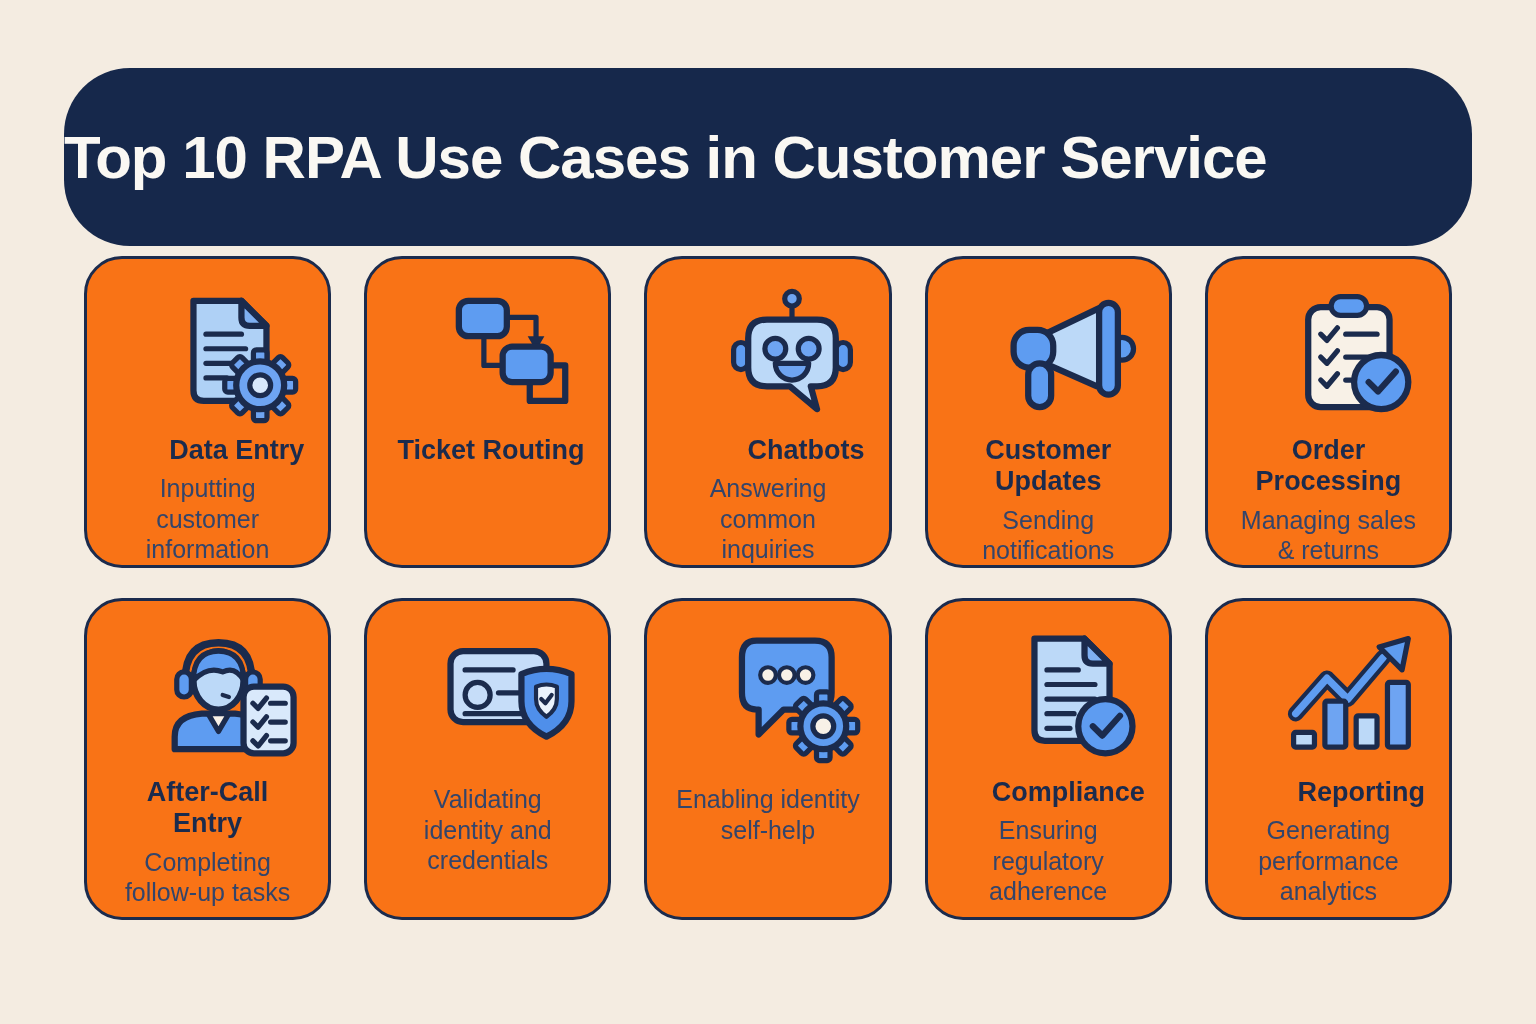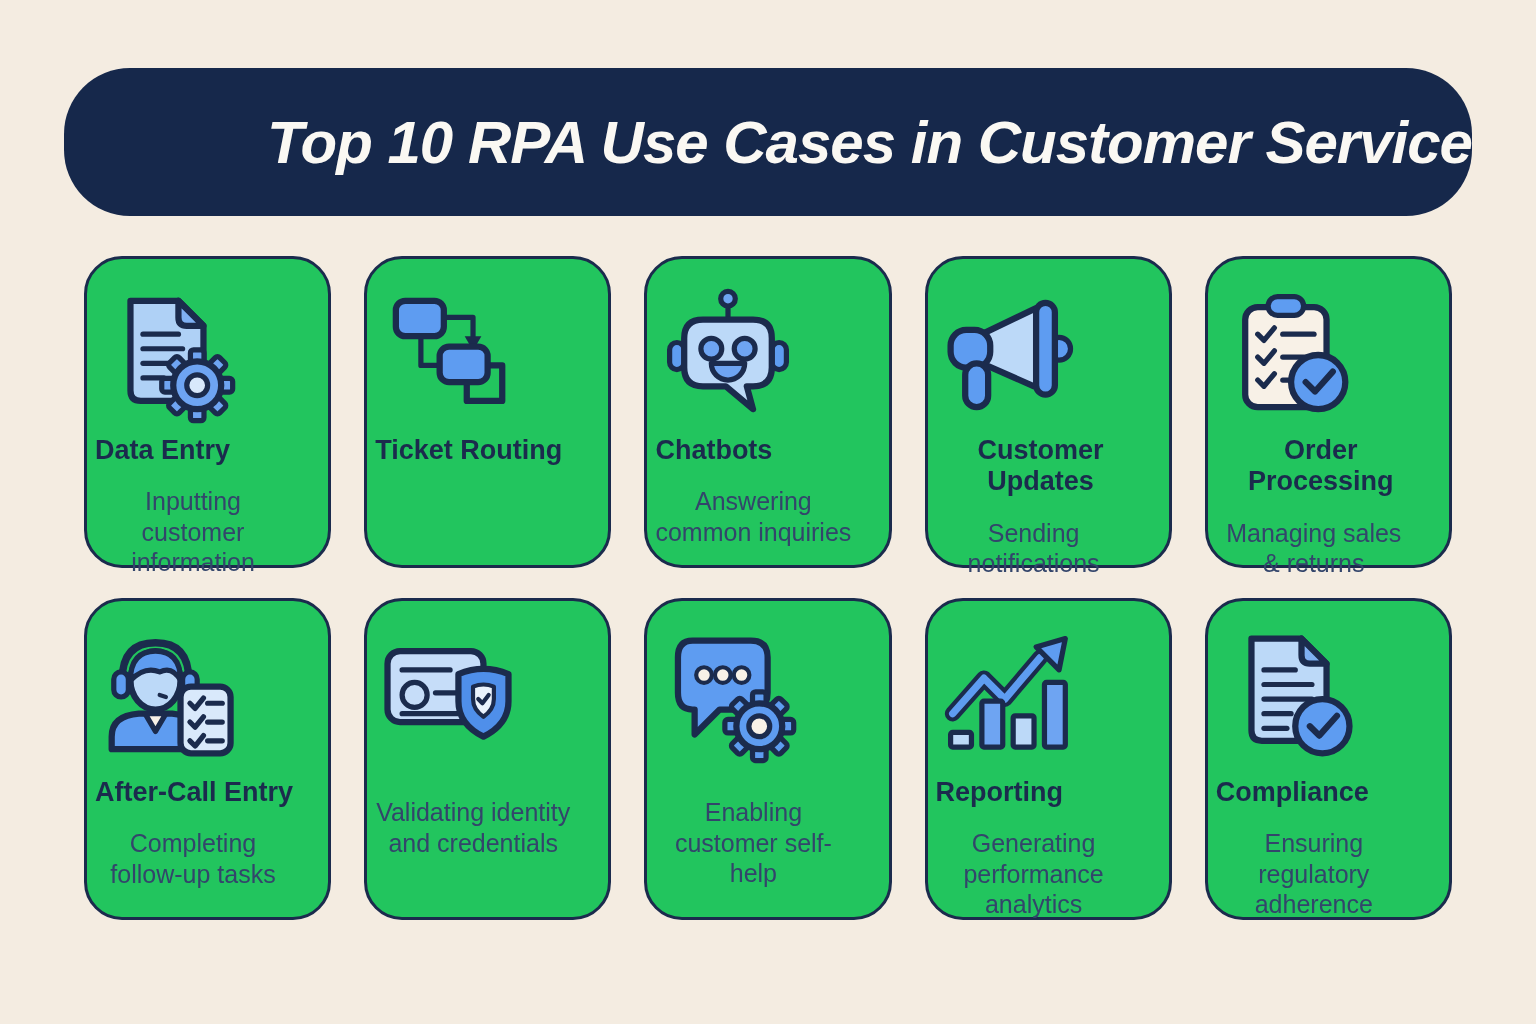--- a/index.html
+++ b/index.html
@@ -5,67 +5,66 @@
   html,body{margin:0;padding:0;}
   body{
     width:1536px;height:1024px;
     background:#F4ECE1;
     font-family:"Liberation Sans", sans-serif;
     position:relative;
     overflow:hidden;
   }
   .header-banner{
     position:absolute;left:64px;top:68px;
-    width:1408px;height:148px;
+    width:1408px;height:178px;
     background:#16284B;
     border-radius:66px;
-    display:flex;align-items:center;justify-content:flex-end;
+    display:flex;align-items:center;justify-content:flex-start;
     box-sizing:border-box;
-    font-style:italic;
   }
   .page-title{
     color:#FAF8F3;
     font-size:60px;
     font-weight:bold;
     letter-spacing:-1px;
     white-space:nowrap;
   }
   .cards-grid{
     position:absolute;left:84px;top:256px;
     width:1368px;
     display:grid;
     grid-template-columns:repeat(5,1fr);
     grid-template-rows:312px 322px;
     column-gap:33px;
     row-gap:30px;
   }
   .card{
     border:3px solid #1B2B4D;
     border-radius:38px;
-    background:#22c55e;
+    background:#f97316;
     box-sizing:border-box;
-    display:flex;flex-direction:column;align-items:flex-start;
-    padding:20px 8px 10px;
+    display:flex;flex-direction:column;align-items:flex-end;
+    padding:20px 24px 10px;
   }
   .icon-box{
     height:152px;
     display:flex;align-items:center;justify-content:center;
     margin-bottom:4px;
     flex:none;
   }
   .icon-box svg{display:block;}
   .card-title{
     font-size:27px;font-weight:bold;color:#1B2B4D;
     text-align:center;line-height:1.16;
     max-width:210px;
   }
   .card-desc{
     font-size:25px;color:#33456B;
     text-align:center;line-height:1.22;
-    margin-top:20px;
+    margin-top:7px;
     max-width:196px;
   }
 </style>
 </head>
 <body>
 
 <div class="header-banner">
   <div class="page-title">Top 10 RPA Use Cases in Customer Service</div>
 </div>
 
@@ -220,50 +219,50 @@
             <rect x="-6.5" y="-33" width="13" height="14" rx="3" transform="rotate(180)"></rect>
             <rect x="-6.5" y="-33" width="13" height="14" rx="3" transform="rotate(225)"></rect>
             <rect x="-6.5" y="-33" width="13" height="14" rx="3" transform="rotate(270)"></rect>
             <rect x="-6.5" y="-33" width="13" height="14" rx="3" transform="rotate(315)"></rect>
           </g>
           <circle cx="0" cy="0" r="22" fill="#5E9CF1" stroke="#1B2B4D" stroke-width="6"></circle>
           <circle cx="0" cy="0" r="10" fill="#F8F1E7" stroke="#1B2B4D" stroke-width="5"></circle>
         </g>
       </svg>
     </div>
-    <div class="card-desc">Enabling customer self-help</div>
-  </div>
-
-  <div class="card">
-    <div class="icon-box">
-      <svg width="146" height="146" viewBox="0 0 140 140" fill="none" stroke-linecap="round" stroke-linejoin="round">
-        <polyline points="16,86 46,52 66,72 100,32" stroke="#1B2B4D" stroke-width="15"></polyline>
-        <polyline points="16,86 46,52 66,72 100,32" stroke="#5E9CF1" stroke-width="7"></polyline>
-        <polygon points="96,22 124,14 118,44" fill="#5E9CF1" stroke="#1B2B4D" stroke-width="5"></polygon>
-        <rect x="14" y="104" width="20" height="14" rx="2" fill="#BCD9F8" stroke="#1B2B4D" stroke-width="5"></rect>
-        <rect x="44" y="74" width="20" height="44" rx="2" fill="#6EA4F2" stroke="#1B2B4D" stroke-width="5"></rect>
-        <rect x="74" y="88" width="20" height="30" rx="2" fill="#BCD9F8" stroke="#1B2B4D" stroke-width="5"></rect>
-        <rect x="104" y="56" width="20" height="62" rx="2" fill="#6EA4F2" stroke="#1B2B4D" stroke-width="5"></rect>
-      </svg>
-    </div>
-    <div class="card-title">Reporting</div>
-    <div class="card-desc">Generating performance analytics</div>
+    <div class="card-desc">Enabling identity self-help</div>
   </div>
 
   <div class="card">
     <div class="icon-box">
       <svg width="146" height="146" viewBox="0 0 140 140" fill="none" stroke-linecap="round" stroke-linejoin="round">
         <path d="M34 14 H82 L106 38 V102 Q106 112 96 112 H44 Q34 112 34 102 Z" fill="#BCD9F8" stroke="#1B2B4D" stroke-width="6"></path>
         <path d="M82 14 V30 Q82 38 90 38 H106 Z" fill="#7FB0F2" stroke="#1B2B4D" stroke-width="6"></path>
         <line x1="46" y1="44" x2="76" y2="44" stroke="#1B2B4D" stroke-width="5"></line>
         <line x1="46" y1="58" x2="92" y2="58" stroke="#1B2B4D" stroke-width="5"></line>
         <line x1="46" y1="72" x2="92" y2="72" stroke="#1B2B4D" stroke-width="5"></line>
         <line x1="46" y1="86" x2="72" y2="86" stroke="#1B2B4D" stroke-width="5"></line>
         <line x1="46" y1="100" x2="68" y2="100" stroke="#1B2B4D" stroke-width="5"></line>
         <circle cx="102" cy="98" r="26" fill="#5E9CF1" stroke="#1B2B4D" stroke-width="6"></circle>
         <polyline points="90,98 99,107 116,88" stroke="#1B2B4D" stroke-width="6"></polyline>
       </svg>
     </div>
     <div class="card-title">Compliance</div>
     <div class="card-desc">Ensuring regulatory adherence</div>
   </div>
 
+  <div class="card">
+    <div class="icon-box">
+      <svg width="146" height="146" viewBox="0 0 140 140" fill="none" stroke-linecap="round" stroke-linejoin="round">
+        <polyline points="16,86 46,52 66,72 100,32" stroke="#1B2B4D" stroke-width="15"></polyline>
+        <polyline points="16,86 46,52 66,72 100,32" stroke="#5E9CF1" stroke-width="7"></polyline>
+        <polygon points="96,22 124,14 118,44" fill="#5E9CF1" stroke="#1B2B4D" stroke-width="5"></polygon>
+        <rect x="14" y="104" width="20" height="14" rx="2" fill="#BCD9F8" stroke="#1B2B4D" stroke-width="5"></rect>
+        <rect x="44" y="74" width="20" height="44" rx="2" fill="#6EA4F2" stroke="#1B2B4D" stroke-width="5"></rect>
+        <rect x="74" y="88" width="20" height="30" rx="2" fill="#BCD9F8" stroke="#1B2B4D" stroke-width="5"></rect>
+        <rect x="104" y="56" width="20" height="62" rx="2" fill="#6EA4F2" stroke="#1B2B4D" stroke-width="5"></rect>
+      </svg>
+    </div>
+    <div class="card-title">Reporting</div>
+    <div class="card-desc">Generating performance analytics</div>
+  </div>
+
 </div>
 
 </body></html>

